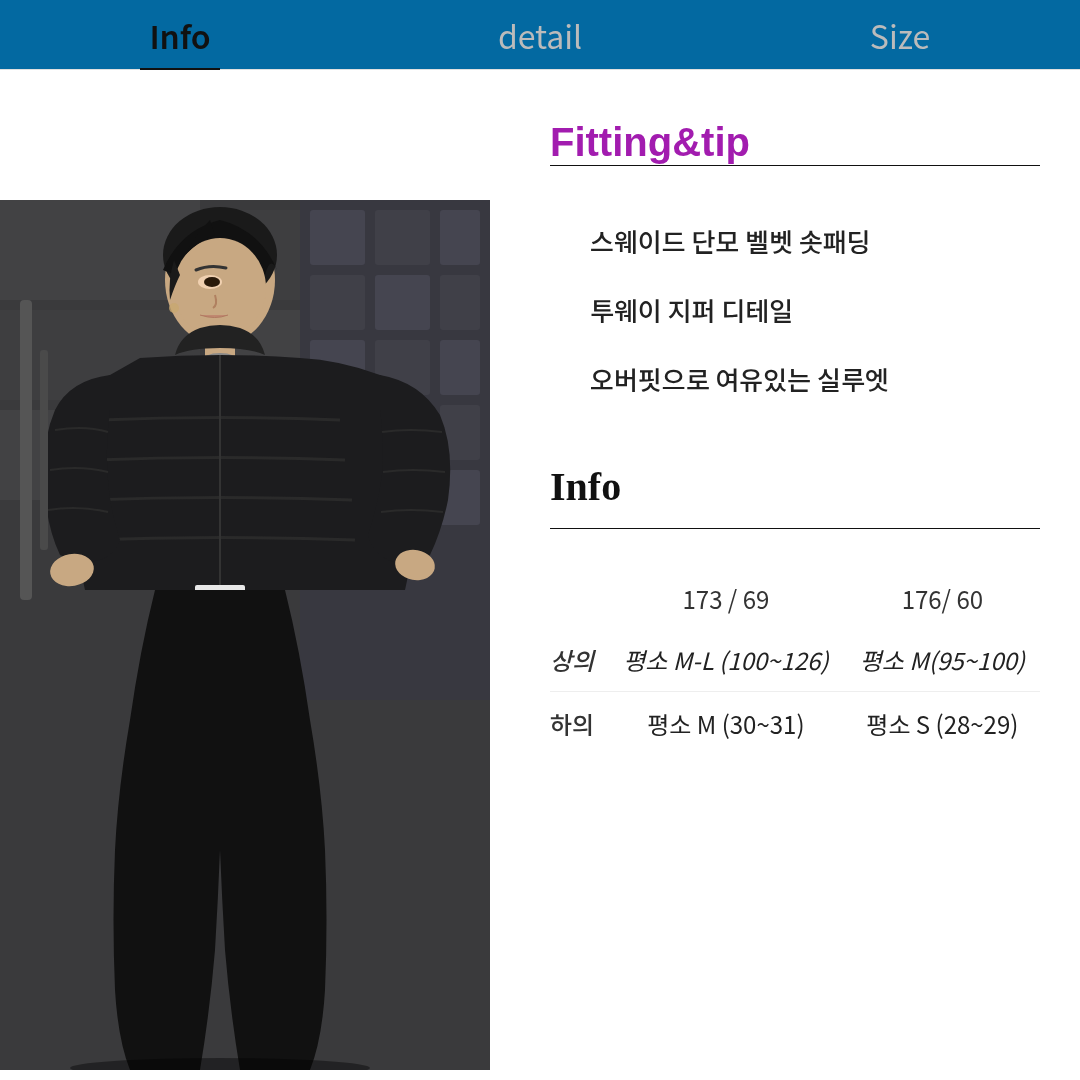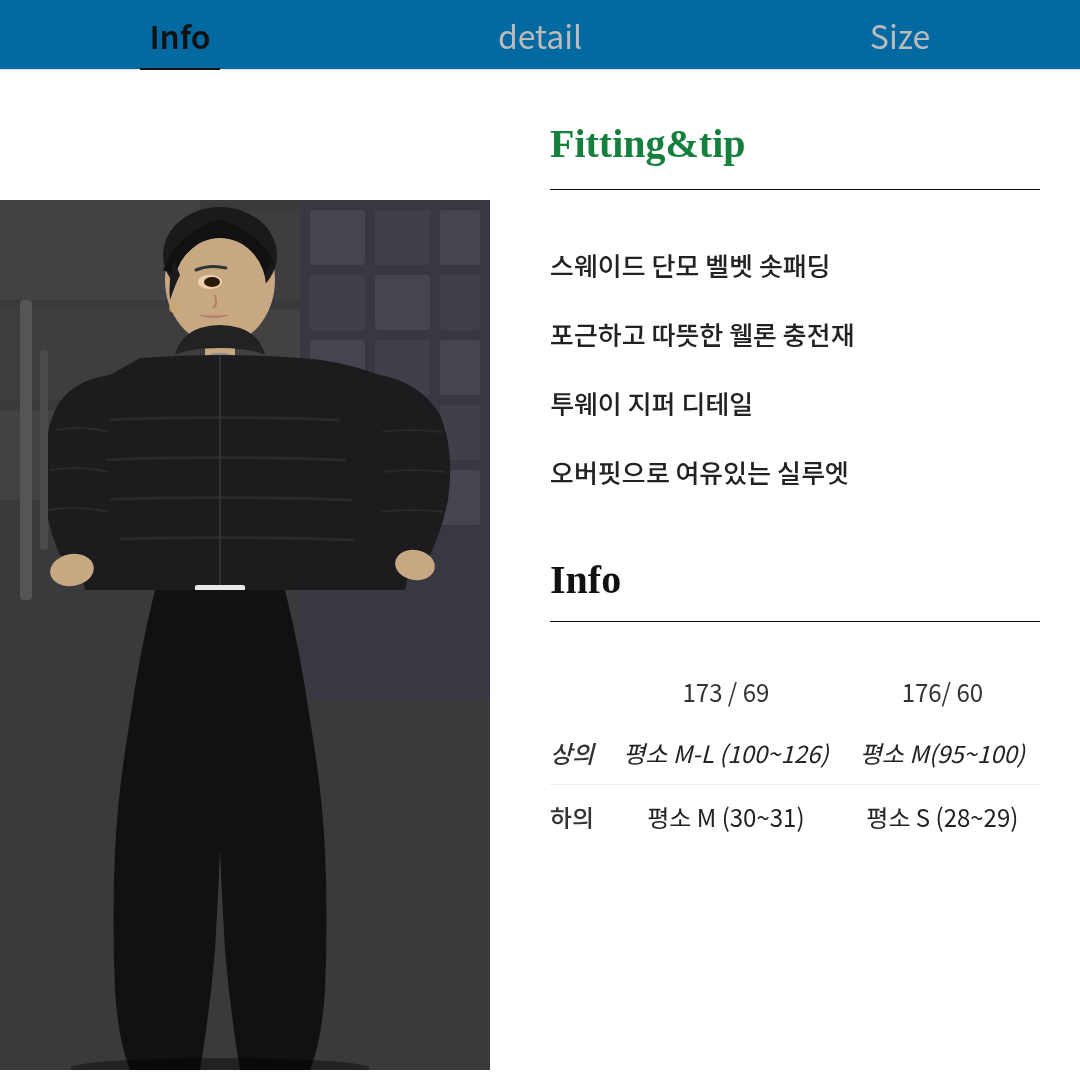--- a/index.html
+++ b/index.html
@@ -87,34 +87,35 @@
     
     .info-area {
       flex: 1;
       padding: 50px 40px 30px 60px;
       overflow-y: auto;
     }
 
     .section-title {
       font-size: 40px;
       font-weight: 700;
-      color: #15803d;
-      font-family: Liberation Serif, serif;
-      margin-bottom: 22px;
+      color: #a21caf;
+      font-family: Liberation Sans, sans-serif;
+      margin-bottom: 0;
     }
 
     .section-divider {
       border: none;
       border-top: 1.5px solid #111;
       margin-bottom: 40px;
     }
 
     .feature-list {
       list-style: none;
       margin-bottom: 50px;
+      margin-left: 40px;
     }
 
     .feature-list li {
       font-size: 26px;
       color: #222;
       padding: 16px 0;
       border-bottom: none;
       font-weight: 500;
     }
 
@@ -267,21 +268,20 @@
     </div>
   </div>
 
   <div class="info-area">
 
     <section>
       <h2 class="section-title">Fitting&amp;tip</h2>
       <hr class="section-divider">
       <ul class="feature-list">
         <li>스웨이드 단모 벨벳 솟패딩</li>
-        <li>포근하고 따뜻한 웰론 충전재</li>
         <li>투웨이 지퍼 디테일</li>
         <li>오버핏으로 여유있는 실루엣</li>
       </ul>
     </section>
 
     <section>
       <h2 class="model-section-title">Info</h2>
       <hr class="section-divider">
       <table class="model-table">
         <thead>

